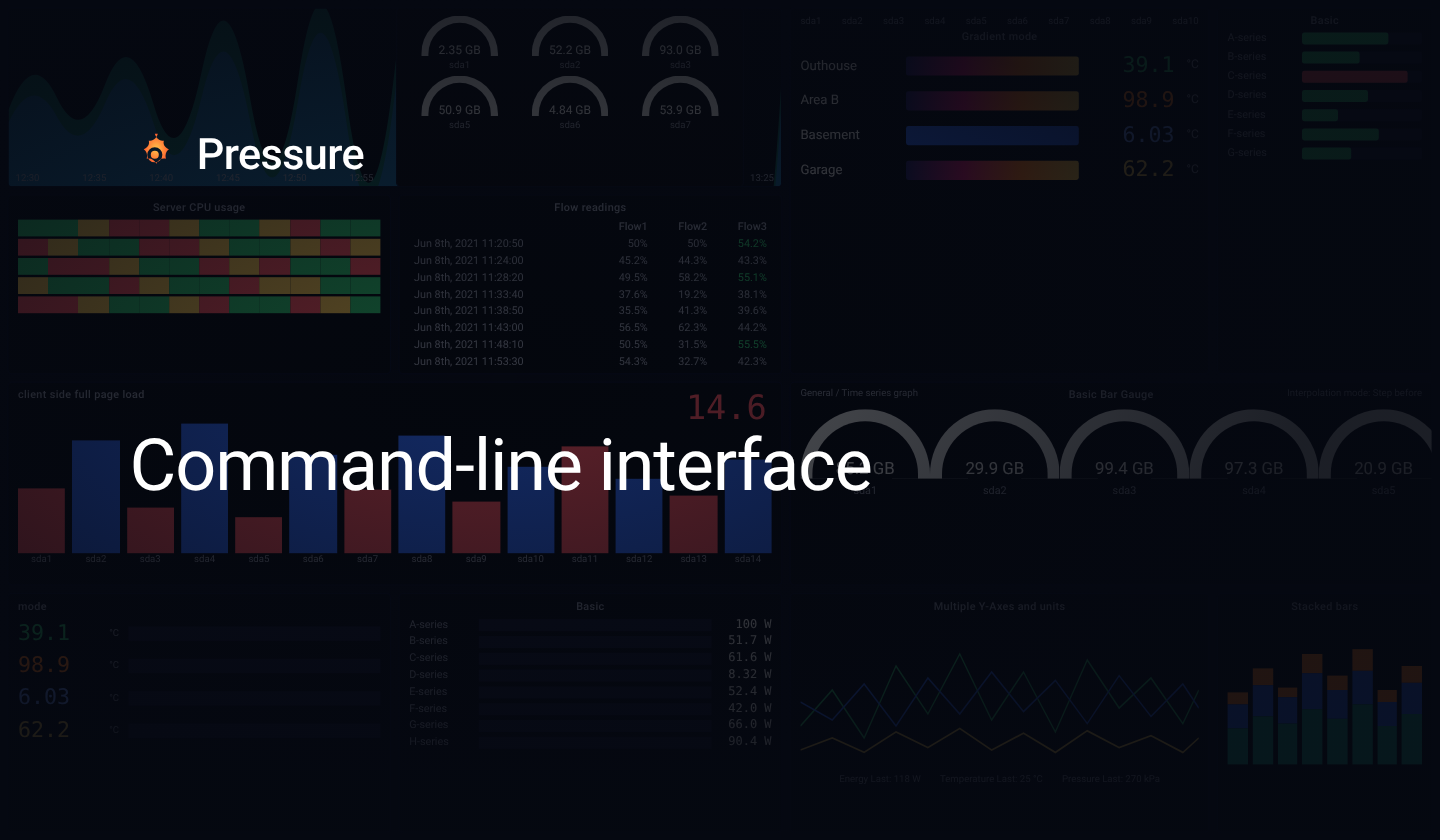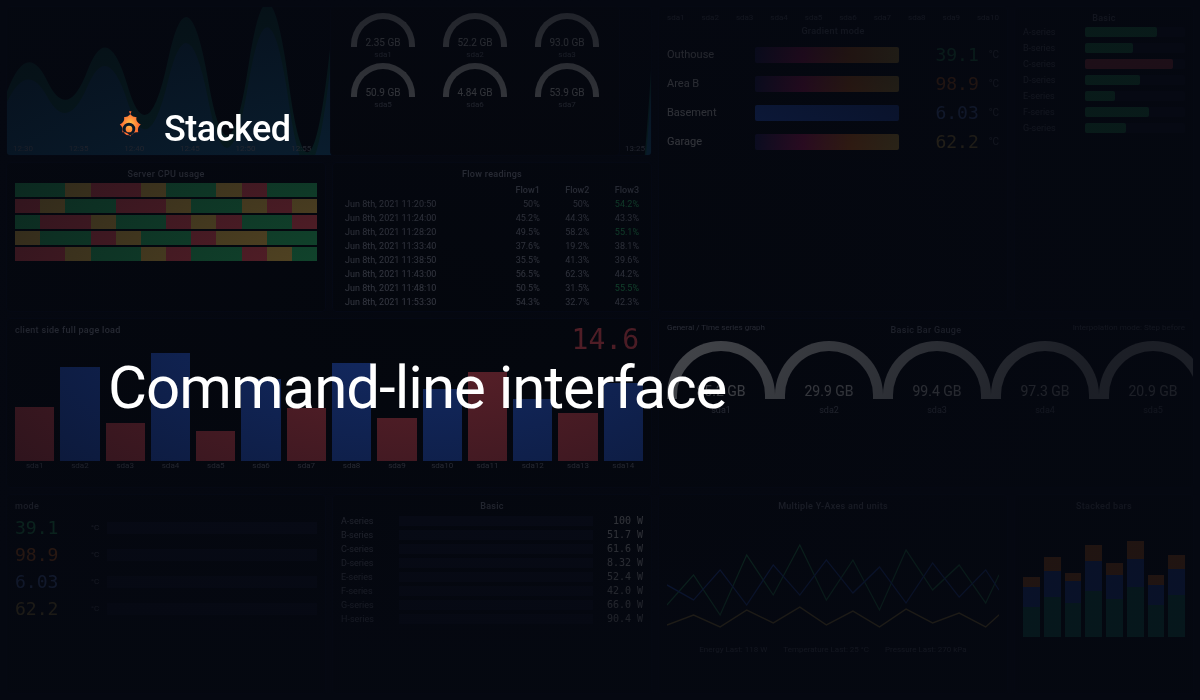--- a/index.html
+++ b/index.html
@@ -635,16 +635,16 @@
     <svg viewBox="0 0 100 100" width="42" height="42">
       <defs>
           <radialGradient id="g" cx="50%" cy="50%">
             <stop offset="0%" stop-color="#ffc24a"></stop>
             <stop offset="100%" stop-color="#ff5e2e"></stop>
           </radialGradient>
         </defs>
       <path fill="url(#g)" d="M50 8c3 10 10 14 18 14-2 6 1 13 10 17-6 4-8 11-6 19-8-2-15 2-19 10-4-8-11-12-19-10 2-8 0-15-6-19 9-4 12-11 10-17 8 0 15-4 18-14zM50 35a15 15 0 100 30 15 15 0 000-30zm0 7a8 8 0 110 16 8 8 0 010-16z"></path>
     </svg>
   </span>
-  <span class="word">Stacked</span>
+  <span class="word">Pressure</span>
 </div>
 
 <div class="title">Command-line interface</div>
 
 </body></html>

